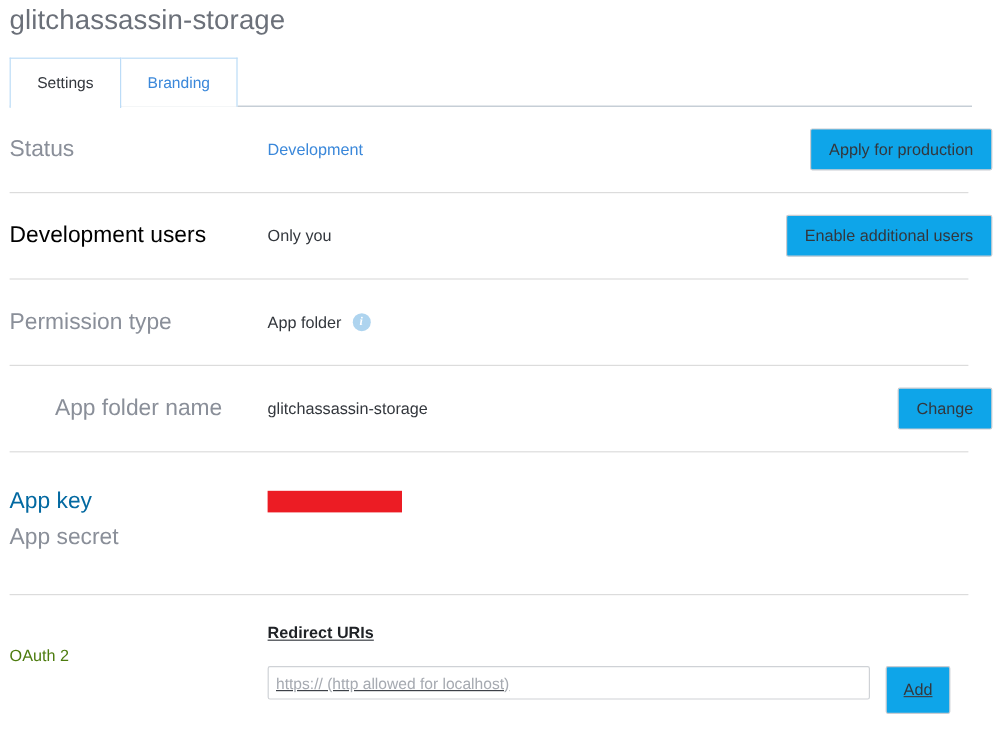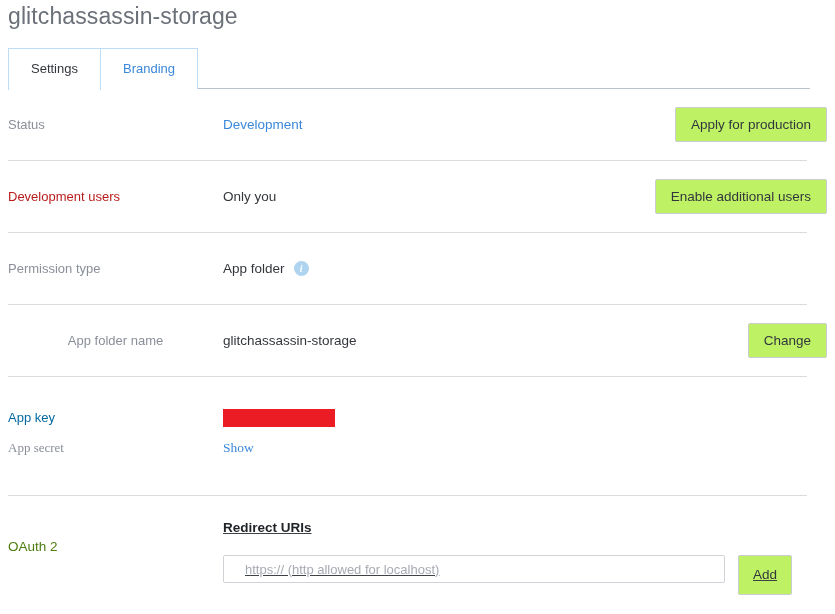--- a/index.html
+++ b/index.html
@@ -92,21 +92,21 @@
   .row {
     position: relative;
     display: flex;
     align-items: center;
     padding: 0 8px;
     min-height: 71px;
   }
   .row-label {
     width: 215px;
     flex: 0 0 215px;
-    font-size: 13px;
+    font-size: 19px;
     color: #8a8f99;
     font-weight: 400;
   }
   .row-value {
     flex: 1 1 auto;
     font-size: 13.5px;
     color: #33373d;
     display: flex;
     align-items: center;
   }
@@ -121,21 +121,21 @@
   .link {
     color: #3b88da;
     text-decoration: none;
     cursor: pointer;
     font-size: 13.5px;
   }
 
   
   .btn {
     display: inline-block;
-    background: #bef264;
+    background: #0ea5e9;
     border: 1px solid #c9ccd1;
     border-radius: 2px;
     color: #33373d;
     font-family: "Liberation Sans", sans-serif;
     font-size: 13.5px;
     line-height: 1;
     padding: 10px 15px;
     cursor: pointer;
     white-space: nowrap;
   }
@@ -172,21 +172,21 @@
   .keys-row {
     padding: 0 8px;
   }
   .keys-line {
     display: flex;
     align-items: center;
     min-height: 30px;
   }
   .keys-line .row-label { line-height: 30px; }
   .keys-block-top { padding-top: 26px; }
-  .keys-block-bottom { padding-bottom: 32px; font-family: Liberation Serif, serif; }
+  .keys-block-bottom { padding-bottom: 32px; }
 
   
   .oauth-row {
     display: flex;
     padding: 0 8px;
     padding-top: 24px;
   }
   .oauth-label {
     width: 215px;
     flex: 0 0 215px;
@@ -208,21 +208,21 @@
   }
   .uri-input {
     width: 502px;
     height: 28px;
     border: 1px solid #cfd2d6;
     border-radius: 2px;
     background: #ffffff;
     font-family: "Liberation Sans", sans-serif;
     font-size: 13px;
     color: #8b5cf6;
-    padding: 0 21px;
+    padding: 0 6px;
     outline: none;
   }
   .uri-input::placeholder { color: #a6aab1; }
   .btn-add {
     padding: 0 14px;
     height: 40px;
     line-height: 26px;
   }
 </style>
 </head>
@@ -243,21 +243,21 @@
       <a class="link" style="color: rgb(59, 136, 218);">Development</a>
     </div>
     <div class="row-action">
       <button class="btn">Apply for production</button>
     </div>
   </div>
 
   <div class="divider" style="background: rgb(220, 220, 220);"></div>
 
   <div class="row">
-    <div class="row-label" style="color: #b91c1c;">Development users</div>
+    <div class="row-label" style="color: #000000;">Development users</div>
     <div class="row-value">Only you</div>
     <div class="row-action">
       <button class="btn">Enable additional users</button>
     </div>
   </div>
 
   <div class="divider" style="background: rgb(220, 220, 220);"></div>
 
   <div class="row">
     <div class="row-label" style="color: rgb(138, 143, 153);">Permission type</div>
@@ -282,23 +282,20 @@
 
   <div class="keys-row">
     <div class="keys-line keys-block-top">
       <div class="row-label" style="color: #0369a1;">App key</div>
       <div class="row-value">
         <span class="redacted" style="background: rgb(236, 28, 36);"></span>
       </div>
     </div>
     <div class="keys-line keys-block-bottom">
       <div class="row-label" style="color: rgb(138, 143, 153);">App secret</div>
-      <div class="row-value">
-        <a class="link" style="color: rgb(59, 136, 218);">Show</a>
-      </div>
     </div>
   </div>
 
   <div class="divider" style="background: rgb(220, 220, 220);"></div>
 
   <div class="oauth-row">
     <div class="oauth-label" style="color: #4d7c0f;">OAuth 2</div>
     <div class="oauth-body">
       <div class="oauth-heading">Redirect URIs</div>
       <div class="uri-line">

